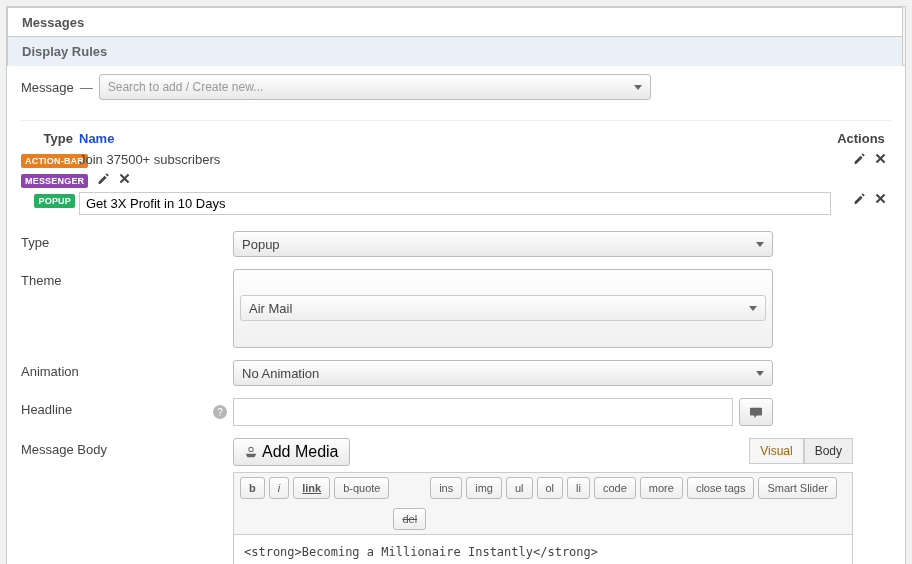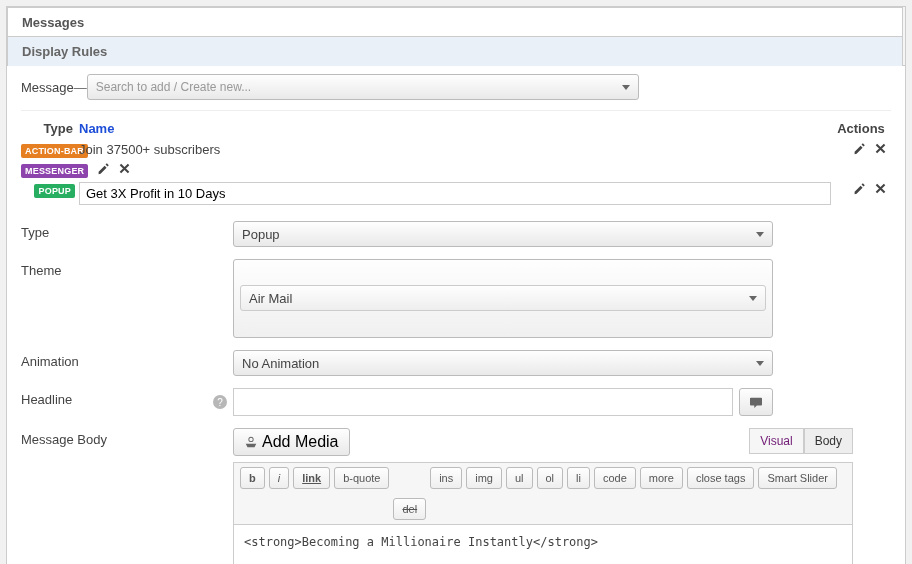--- a/index.html
+++ b/index.html
@@ -3,21 +3,21 @@
 <meta charset="utf-8">
 <style>
 * { box-sizing: border-box; margin: 0; padding: 0; }
 body { font-family: -apple-system, "Segoe UI", Arial, sans-serif; font-size: 13px; color: #444; background: #f1f1f1; padding: 6px; }
 .container { background: #fff; border: 1px solid #ccc; min-height: 552px; }
 .tabs { display: flex; background: #f5f5f5; border-bottom: 1px solid #ccc; flex-direction: column; }
 .tab { padding: 7px 14px; border: 1px solid #ccc; border-bottom: none; margin-right: 2px; margin-top: -1px; cursor: pointer; position: relative; top: 1px; font-weight: 600; font-size: 13px; }
 .tab.active { background: #fff; color: #555; }
 .tab.inactive { background: #eaf0f7; color: #666; }
 .panel { padding: 8px 14px; }
-.msg-row { display: flex; align-items: center; gap: 0; margin-bottom: 10px; }
+.msg-row { display: flex; align-items: center; gap: 6px; margin-bottom: 20px; }
 .msg-label { font-size: 13px; }
 .msg-dash { color: #666; }
 .msg-select { flex: 0 0 552px; height: 26px; background: linear-gradient(#fefefe,#e9e9e9); border: 1px solid #bbb; border-radius: 3px; padding: 0 8px; color: #999; font-size: 12px; display: flex; align-items: center; justify-content: space-between; cursor: pointer; }
 .caret-down { width: 0; height: 0; border-left: 4px solid transparent; border-right: 4px solid transparent; border-top: 5px solid #666; }
 hr.sep { border: none; border-top: 1px solid #eee; margin: 6px 0; }
 .msg-table { width: 100%; }
 .msg-header { display: flex; padding: 4px 0; }
 .col-type { width: 54px; text-align: right; padding-right: 2px; font-weight: 600; color: #444; }
 .col-name { flex: 1; padding-left: 4px; font-weight: 600; color: #1d4ed8; }
 .col-actions { width: 60px; text-align: center; font-weight: 600; color: #444; }
@@ -42,21 +42,21 @@
 .theme-spacer { height: 20px; }
 .headline-row { display: flex; align-items: center; gap: 6px; }
 .help-icon { width: 14px; height: 14px; border-radius: 50%; background: #b7b7b7; color: #fff; font-size: 10px; display: flex; align-items: center; justify-content: center; cursor: help; margin-left: -20px; }
 .headline-input { flex: 1; height: 28px; border: 1px solid #ccc; padding: 0 6px; }
 .chat-btn { width: 34px; height: 28px; background: linear-gradient(#fefefe,#e9e9e9); border: 1px solid #bbb; border-radius: 3px; display: flex; align-items: center; justify-content: center; cursor: pointer; }
 .chat-btn svg { width: 14px; height: 12px; fill: #666; }
 .editor-wrap { flex: 1; max-width: 620px; }
 .add-media { display: inline-flex; align-items: center; gap: 4px; height: 28px; padding: 0 10px; background: linear-gradient(#fefefe,#e9e9e9); border: 1px solid #bbb; border-radius: 3px; cursor: pointer; font-size: 16px; margin-bottom: 6px; }
 .add-media svg { width: 14px; height: 14px; fill: #666; }
 .editor-tabs { float: right; display: flex; margin-bottom: 6px; }
-.ed-tab { padding: 5px 10px; border: 1px solid #ccc; font-size: 12px; cursor: pointer; background: #f6f6f6; color: #701a75; }
+.ed-tab { padding: 5px 10px; border: 1px solid #ccc; font-size: 12px; cursor: pointer; background: #f6f6f6; color: #a16207; }
 .ed-tab.active { background: #eee; color: #333; }
 .toolbar { clear: both; background: #f6f6f6; border: 1px solid #ccc; padding: 4px 6px; display: flex; flex-wrap: wrap; gap: 4px; }
 .tbtn { height: 22px; padding: 0 8px; background: linear-gradient(#fefefe,#eee); border: 1px solid #bbb; border-radius: 3px; font-size: 11px; color: #555; display: flex; align-items: center; cursor: pointer; }
 .tbtn.b { font-weight: bold; }
 .tbtn.i { font-style: italic; }
 .tbtn.u { text-decoration: underline; font-weight: bold; }
 .tbtn.del { text-decoration: line-through; margin-top: 31px; }
 .editor-area { width: 100%; height: 146px; border: 1px solid #ccc; border-top: none; padding: 10px; font-family: Consolas, monospace; font-size: 12px; color: #444; resize: vertical; }
 </style>
 </head>

